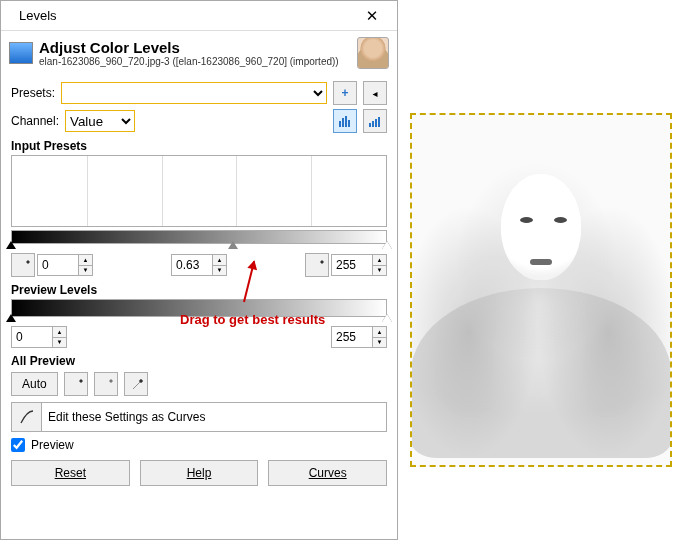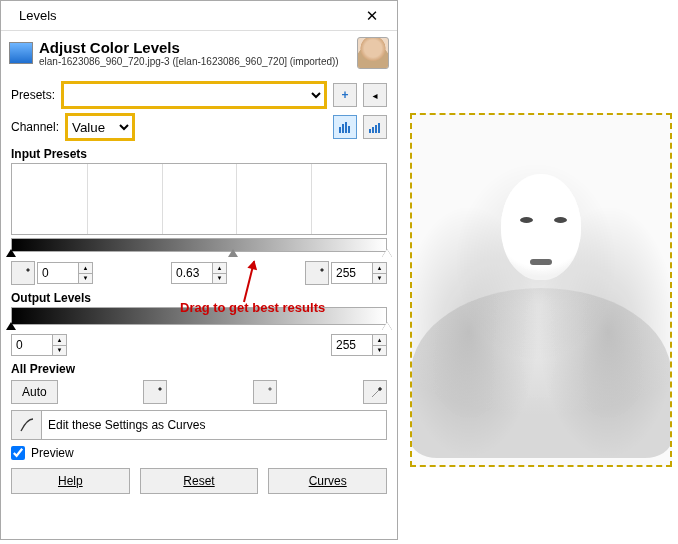--- a/index.html
+++ b/index.html
@@ -14,21 +14,21 @@
   .hdr .thumb-l { width: 24px; height: 22px; background: linear-gradient(#6fb6ff,#1f6fd0); border:1px solid #888; }
   .hdr .hdr-txt { flex: 1; }
   .hdr .hdr-txt .h1 { font-size: 15px; font-weight: bold; }
   .hdr .hdr-txt .h2 { font-size: 10px; color: #333; }
   .hdr .thumb-r { width: 32px; height: 32px; border:1px solid #aaa; border-radius:3px; background:#efd9c4; position:relative; overflow:hidden; }
   .hdr .thumb-r::after { content:""; position:absolute; inset:0; background: radial-gradient(circle at 50% 35%, #e9c8a8 35%, #d4a97f 50%, transparent 52%), radial-gradient(circle at 50% 80%, #c9a87f 60%, transparent 62%); }
 
   .content { padding: 4px 10px 8px 10px; font-size: 12px; color:#000; }
   .row { display:flex; align-items:center; gap:6px; margin:4px 0; }
   label.lbl { font-size:12px; }
-  select, input[type=text].sel { height:28px; border:3px solid #eab308; background:#fff; }
+  select, input[type=text].sel { height:22px; border:1px solid #eab308; background:#fff; }
   .presets select { flex:1; }
   .iconbtn, .btn { height:24px; border:1px solid #adadad; background:#f0f0f0; font-size:12px; cursor:pointer; display:flex; align-items:center; justify-content:center; }
   .iconbtn { width:24px; }
   .iconbtn.sel { background:#dbeeff; border-color:#5c9bd6;}
   .btn { padding: 0 10px; }
 
   svg.icon { width:14px; height:14px; }
 
   .sec-title { font-size:12px; font-weight:bold; margin:6px 0 2px 0; }
 
@@ -189,21 +189,21 @@
       </span>
       <div class="spin">
         <input value="255" style="">
         <div class="arrows">
             <span>▲</span>
             <span>▼</span>
           </div>
       </div>
     </div>
 
-    <div class="sec-title">Output Levels</div>
+    <div class="sec-title">Preview Levels</div>
     <div class="output-strip"></div>
     <div class="handles">
       <span class="tri black" style="left:0%"></span>
       <span class="tri white" style="left:100%"></span>
     </div>
 
     <div class="io-row" style="margin-top:4px">
       <div class="spin">
         <input value="0" style="">
         <div class="arrows">
@@ -215,21 +215,21 @@
       <div class="spin">
         <input value="255" style="">
         <div class="arrows">
             <span>▲</span>
             <span>▼</span>
           </div>
       </div>
     </div>
 
     <div class="sec-title">All Preview</div>
-    <div class="row" style="justify-content:space-between">
+    <div class="row" style="justify-content:flex-start">
       <button class="btn">Auto</button>
       <span class="iconbtn">
           <svg class="icon" viewBox="0 0 14 14">
             <path d="M12 2l-2 2 1 1-5 5-2 2 2-2 5-5 1 1 2-2z" fill="#333"></path>
           </svg>
         </span>
       <span class="iconbtn">
           <svg class="icon" viewBox="0 0 14 14">
             <path d="M12 2l-2 2 1 1-5 5-2 2 2-2 5-5 1 1 2-2z" fill="#777"></path>
           </svg>
@@ -249,21 +249,21 @@
       </span>
       <span style="flex:1;text-align:left; padding:5px 0; cursor:pointer;">Edit these Settings as Curves</span>
     </div>
 
     <div class="row preview-row">
       <input type="checkbox" checked="" style="">
       <label class="lbl">Preview</label>
     </div>
 
     <div class="btn-row">
+      <button><span class="uline">Reset</span></button>
       <button><span class="uline">Help</span></button>
-      <button><span class="uline">Reset</span></button>
       <button><span class="uline">Curves</span></button>
     </div>
   </div>
 </div>
 
-<div class="ann-text" style="left:180px; top:300px;">Drag to get best results</div>
+<div class="ann-text" style="left:180px; top:312px;">Drag to get best results</div>
 <div class="arrow" style="left:243px; top:260px; height:42px; transform:rotate(14deg);"></div>
 
 </body></html>

